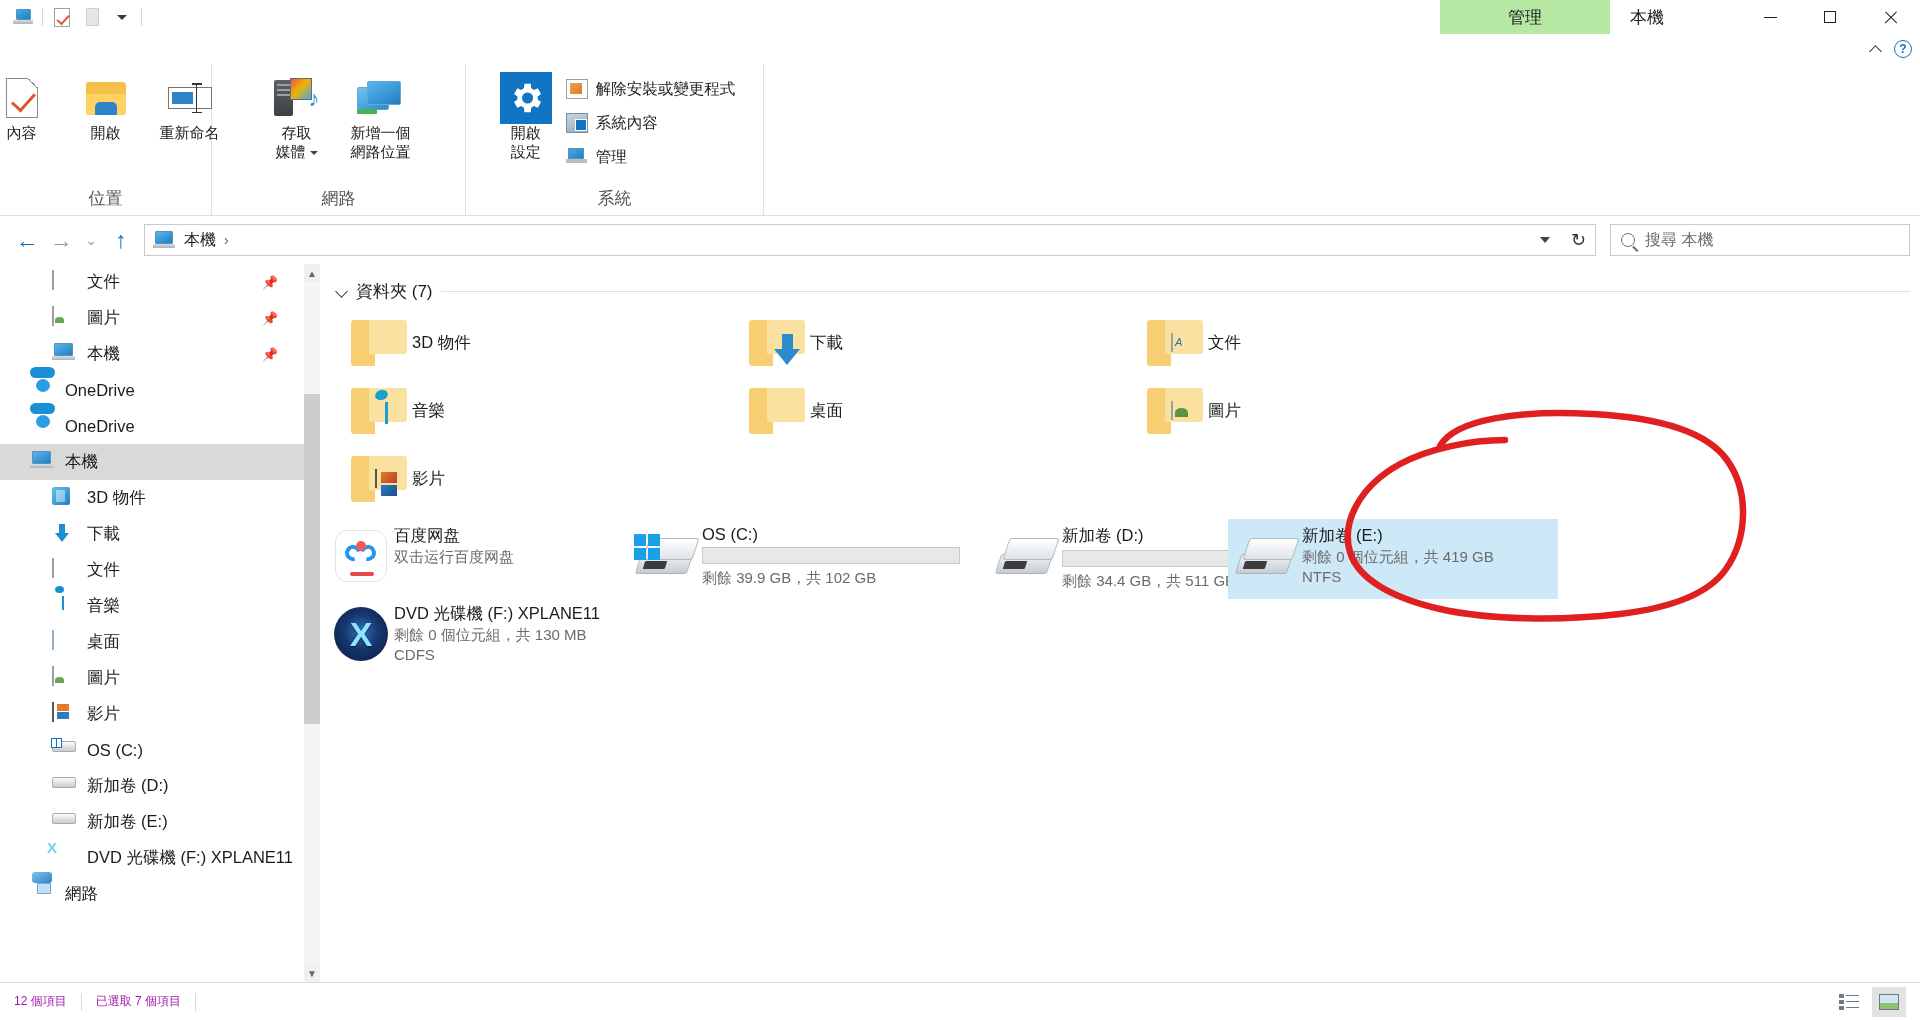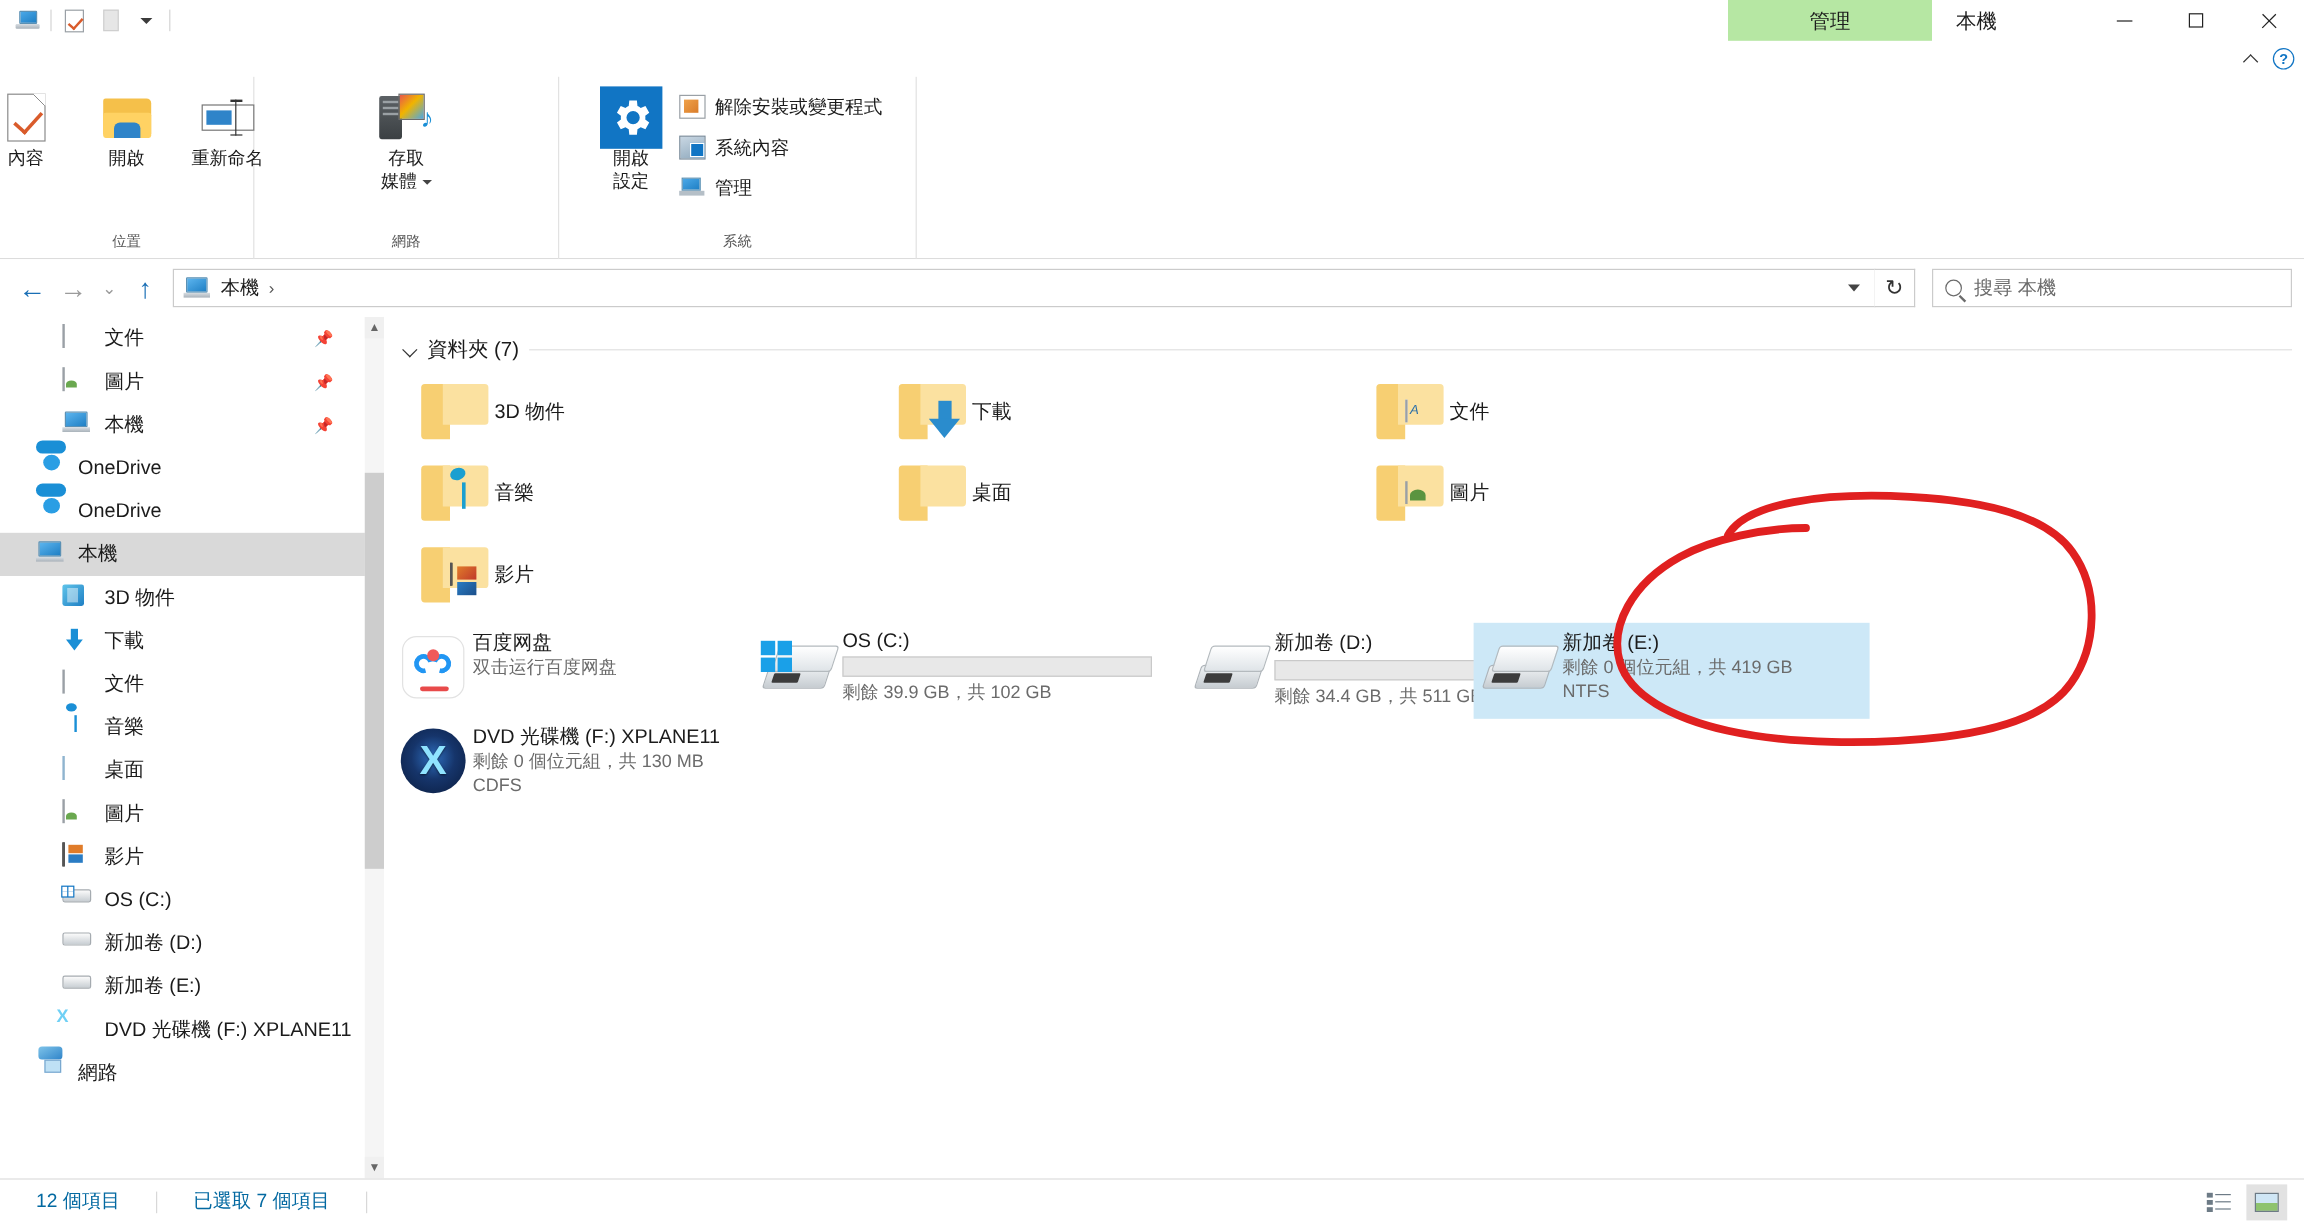--- a/index.html
+++ b/index.html
@@ -117,21 +117,21 @@
     position: absolute; top: 64px; left: 0; width: 1920px; height: 152px;
     background: #ffffff; border-bottom: 1px solid #dcdcdc;
   }
   .rgroup {
     position: absolute; top: 0; height: 152px;
     border-right: 1px solid #e2e2e2;
     display: flex; flex-direction: column; align-items: center;
   }
   .rgroup-items { display: flex; align-items: flex-start; height: 122px; padding-top: 6px; }
   .rgroup-label {
-    font-size: 12px; color: #555; text-align: center; width: 100%;
+    font-size: 17px; color: #555; text-align: center; width: 100%;
     position: absolute; bottom: 6px; left: 0;
   }
   .rbtn {
     width: 84px; display:flex; flex-direction: column; align-items: center;
     padding: 4px 2px; cursor: default;
   }
   .rbtn .ico { height: 48px; display:flex; align-items:center; justify-content:center; }
   .rbtn .lbl { font-size: 15px; color: #1b1b1b; text-align:center; line-height: 1.25; margin-top: 2px; }
   .rbtn .lbl .l2 { display:block; }
   .dd-caret {
@@ -383,21 +383,21 @@
   .bar-fill { height: 100%; }
 
   
   .annot { position:absolute; left: 0; top: 0; pointer-events:none; }
 
   
   .statusbar {
     position:absolute; bottom:0; left:0; width:1920px; height:38px;
     background:#ffffff; border-top:1px solid #dcdcdc; display:flex; align-items:center;
   }
-  .st-text { font-size:16px; color:#0369a1; padding: 0 30px; }
+  .st-text { font-size:12px; color:#a21caf; padding: 0 14px; }
   .st-sep { width:1px; height:18px; background:#d8d8d8; }
   .st-right { margin-left:auto; display:flex; align-items:center; gap:6px; padding-right: 14px; }
   .vbtn { width:34px;height:30px;display:flex;align-items:center;justify-content:center; }
   .vbtn.active { background:#e2e2e2; }
   .vi-details { position:relative; width:20px;height:16px; }
   .vi-details i { position:absolute; left:0; width:5px;height:4px; background:#6d7b86; }
   .vi-details b { position:absolute; left:7px; width:13px;height:1.6px; background:#6d7b86; }
   .vi-tiles { width:20px;height:16px;background:linear-gradient(180deg,#cfe6f5 55%,#8ec36e 55%);border:1.4px solid #6d7b86; }
 </style>
 </head>
@@ -493,20 +493,33 @@
                   <i style="top:9px"></i>
                   <i style="top:14px"></i>
                 </div>
                 <div class="pic"></div>
                 <div class="note">♪</div>
               </div>
           </div>
           <div class="lbl">
             <span>存取</span>
             <span class="l2"><span>媒體</span><i class="dd-caret"></i></span>
+          </div>
+        </div>
+        <div class="rbtn">
+          <div class="ico">
+            <div class="ic-monitors">
+                <div class="m2"></div>
+                <div class="m1"></div>
+                <div class="g"></div>
+              </div>
+          </div>
+          <div class="lbl">
+            <span>新增一個</span>
+            <span class="l2">網路位置</span>
           </div>
         </div>
       </div>
       <div class="rgroup-label">網路</div>
     </div>
 
     <div class="rgroup" style="left:466px; width:298px;">
       <div class="rgroup-items" style="align-items:flex-start;">
         <div class="rbtn" style="width:72px;">
           <div class="ico">

